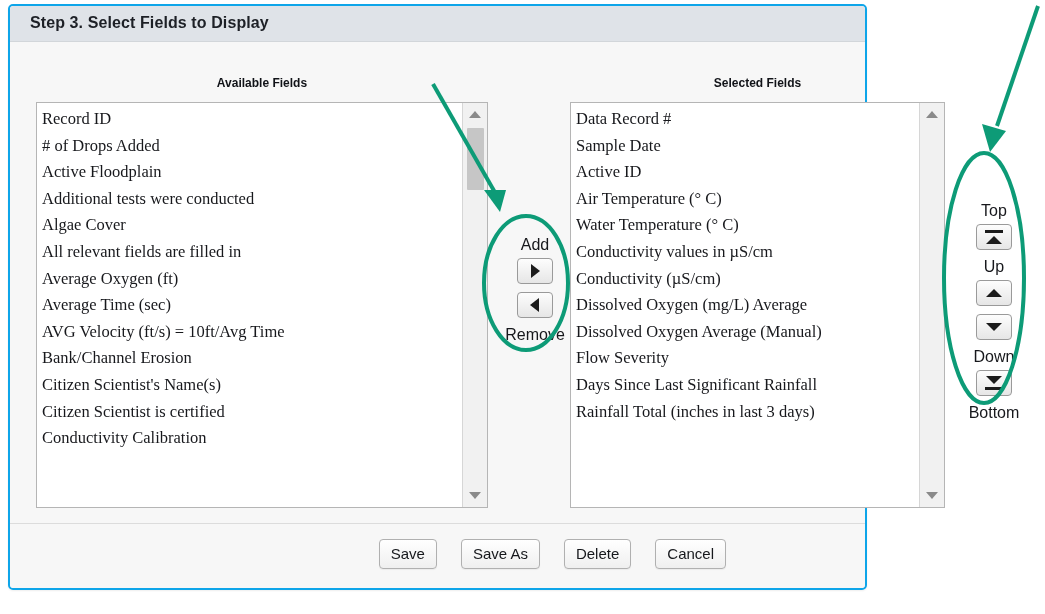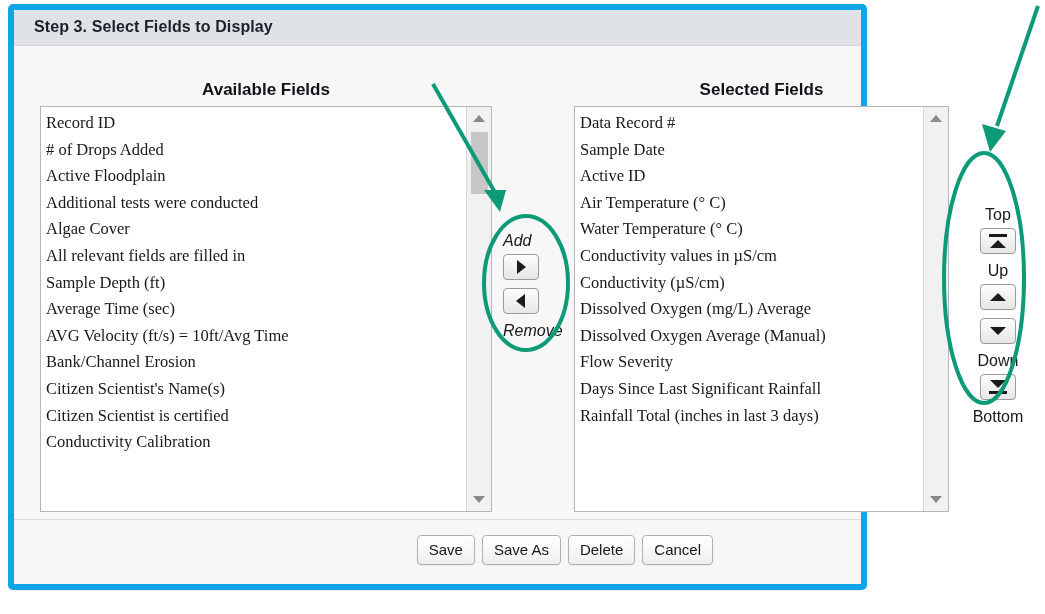--- a/index.html
+++ b/index.html
@@ -17,21 +17,21 @@
   }
 
   
   .panel {
     position: absolute;
     left: 8px;
     top: 4px;
     width: 859px;
     height: 586px;
     background: #f7f7f7;
-    border: 6px solid #0ea5e9;
+    border: 2px solid #0ea5e9;
     border-radius: 5px;
     box-sizing: border-box;
     box-shadow: 0 1px 2px rgba(0,0,0,0.07);
   }
   .panel-header {
     position: absolute;
     left: 0;
     top: 0;
     right: 0;
     height: 36px;
@@ -57,21 +57,21 @@
     top: 36px;
     right: 0;
     bottom: 64px;
     background: #f7f7f7;
   }
 
   
   .col-title {
     position: absolute;
     top: 34px;
-    font-size: 17px;
+    font-size: 12px;
     font-weight: bold;
     color: #111318;
     text-align: center;
     white-space: nowrap;
   }
   #title-available { left: 26px; width: 452px; }
   #title-selected  { left: 560px; width: 375px; }
 
   
   .listbox {
@@ -149,23 +149,23 @@
     left: 4px;
     width: 17px;
     background: #c6c6c6;
     border-radius: 1px;
   }
 
   
   #transfer-controls {
     position: absolute;
     left: 489px;
-    top: 184px;
+    top: 192px;
     width: 72px;
-    font-style: italic;
+    text-align: center;
   }
   .ctrl-label {
     font-size: 16px;
     color: #17181c;
     line-height: 22px;
     white-space: nowrap;
   }
   .sq-btn {
     display: inline-block;
     width: 36px;
@@ -234,24 +234,24 @@
     left: 0;
     right: 0;
     bottom: 0;
     height: 64px;
     border-top: 1px solid #dcdcdc;
     background: #f7f7f7;
     border-radius: 0 0 4px 4px;
   }
   .footer-buttons {
     position: absolute;
-    right: 148px;
+    right: 139px;
     top: 15px;
     display: flex;
-    gap: 7px;
+    gap: 24px;
   }
   .push-btn {
     background: linear-gradient(#ffffff, #efefef);
     border: 1px solid #b0b0b0;
     border-radius: 4px;
     padding: 5px 11px 6px 11px;
     font-size: 15px;
     color: #16181c;
     font-family: "Liberation Sans", sans-serif;
     cursor: pointer;
@@ -284,21 +284,21 @@
       <div class="col-title" id="title-selected">Selected Fields</div>
 
       <div class="listbox" id="listbox-available">
         <div class="list-items" id="available-items">
             <div class="list-item">Record ID</div>
             <div class="list-item"># of Drops Added</div>
             <div class="list-item">Active Floodplain</div>
             <div class="list-item">Additional tests were conducted</div>
             <div class="list-item">Algae Cover</div>
             <div class="list-item">All relevant fields are filled in</div>
-            <div class="list-item">Sample Depth (ft)</div>
+            <div class="list-item">Average Oxygen (ft)</div>
             <div class="list-item">Average Time (sec)</div>
             <div class="list-item">AVG Velocity (ft/s) = 10ft/Avg Time</div>
             <div class="list-item">Bank/Channel Erosion</div>
             <div class="list-item">Citizen Scientist's Name(s)</div>
             <div class="list-item">Citizen Scientist is certified</div>
             <div class="list-item">Conductivity Calibration</div>
           </div>
         <div class="scrollbar">
           <div class="sb-arrow up">
             <span class="sb-tri up"></span>

